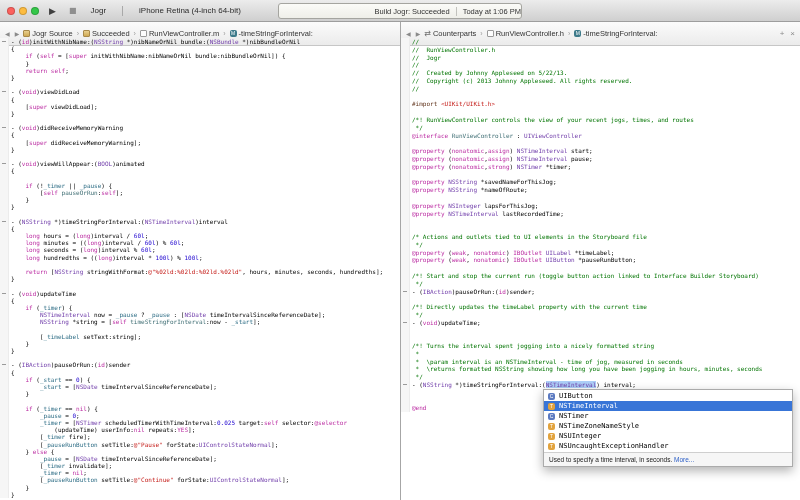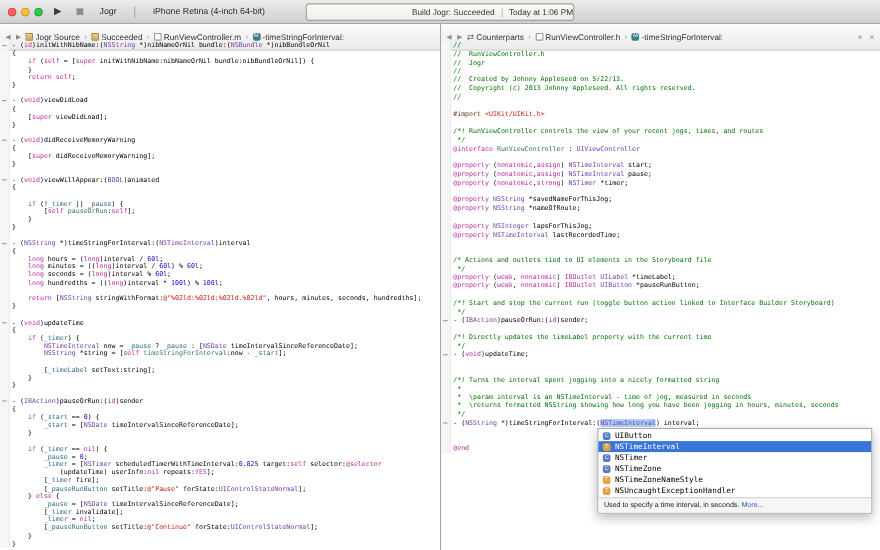--- a/index.html
+++ b/index.html
@@ -273,26 +273,26 @@
         </div>
         <div class="popup-row selected">
           <span class="pi pi-T">T</span>
           <span>NSTimeInterval</span>
         </div>
         <div class="popup-row">
           <span class="pi pi-C">C</span>
           <span>NSTimer</span>
         </div>
         <div class="popup-row">
-          <span class="pi pi-C">C</span>
-          <span>NSTimeZone</span>
-        </div>
-        <div class="popup-row">
           <span class="pi pi-T">T</span>
           <span>NSTimeZoneNameStyle</span>
+        </div>
+        <div class="popup-row">
+          <span class="pi pi-T">T</span>
+          <span>NSUInteger</span>
         </div>
         <div class="popup-row">
           <span class="pi pi-T">T</span>
           <span>NSUncaughtExceptionHandler</span>
         </div>
       </div>
     <div class="popup-footer">
       <span>Used to specify a time interval, in seconds.</span>
       <a href="#" class="more">More...</a>
     </div>

